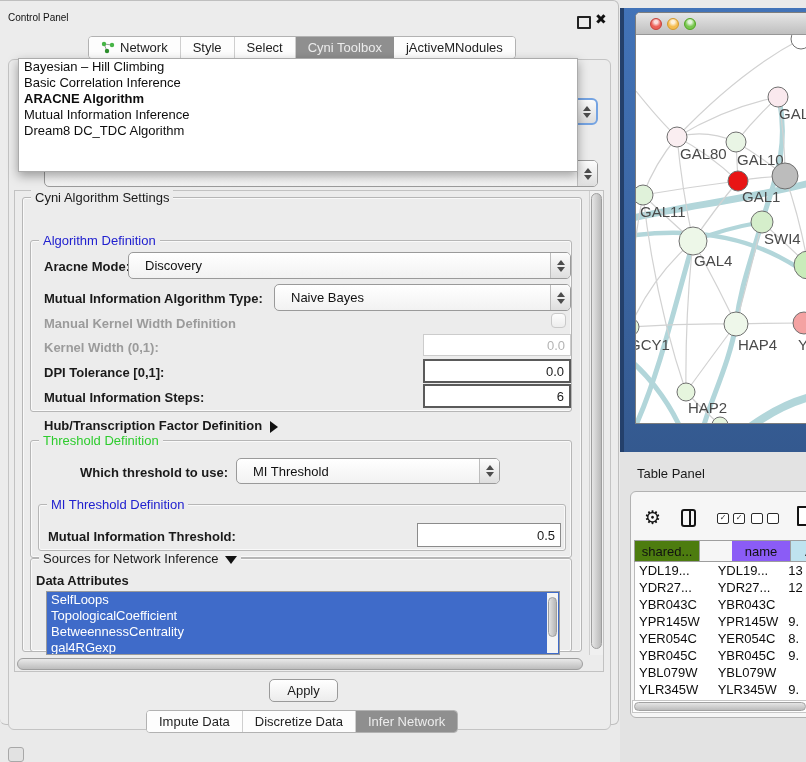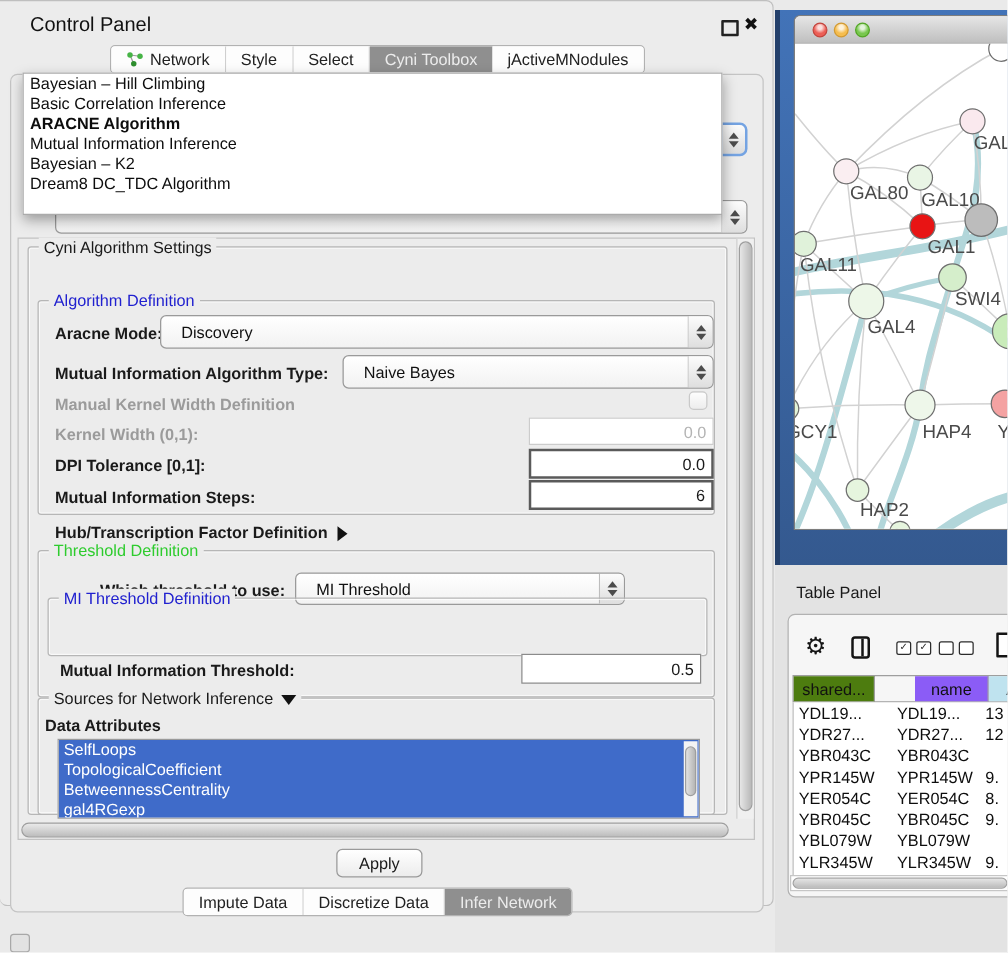--- a/index.html
+++ b/index.html
@@ -3,21 +3,21 @@
 <meta charset="utf-8">
 <style>
   html,body{margin:0;padding:0;}
   .screen{position:relative;width:806px;height:762px;background:#eaeaea;overflow:hidden;
     font-family:"Liberation Sans","DejaVu Sans",sans-serif;font-size:13px;color:#1a1a1a;}
   .abs{position:absolute;}
 
   
   .cpanel{left:0;top:8;width:619px;height:725px;background:#ececec;border:1px solid #bfbfbf;
     border-left:none;border-radius:0 6px 6px 6px;box-sizing:border-box;}
-  .cp-title{left:24px;top:12px;font-size:16px;color:#111;}
+  .cp-title{left:8px;top:12px;font-size:10px;color:#111;}
   .float-ico{left:577px;top:16px;width:10px;height:9px;border:2px solid #222;border-radius:1px;}
   .close-ico{left:595px;top:11px;font-size:14px;font-weight:bold;color:#111;}
 
   .tabbar{display:flex;align-items:stretch;background:#fdfdfd;border:1px solid #b2b2b2;
     border-radius:4px;height:21px;overflow:hidden;}
   .tab{display:flex;align-items:center;padding:0 12px;font-size:13px;color:#222;
     border-right:1px solid #cfcfcf;background:#fdfdfd;white-space:nowrap;}
   .tab:last-child{border-right:none;}
   .tab.sel{background:#8f8f8f;color:#ececec;border-right:none;}
   .topTabs{left:88px;top:36px;}
@@ -173,21 +173,20 @@
       <div class="ad"></div>
     </div>
   </div>
 
   <div class="abs popup">
     <div id="popItems">
         <div class="pop-item">Bayesian – Hill Climbing</div>
         <div class="pop-item">Basic Correlation Inference</div>
         <div class="pop-item hl">ARACNE Algorithm</div>
         <div class="pop-item">Mutual Information Inference</div>
-        <div class="pop-item">Bayesian – K2</div>
         <div class="pop-item">Dream8 DC_TDC Algorithm</div>
       </div>
   </div>
 
   <div class="abs scrollpane"></div>
   <div class="abs vsb">
       <div class="thumb"></div>
     </div>
   <div class="abs hsb">
       <div class="thumb"></div>
@@ -240,21 +239,21 @@
   </div>
   <div class="lbl abs" style="left:80px;top:465px;">Which threshold to use:</div>
   <div class="abs combo" style="left:236px;top:458px;width:264px;height:26px;">
     <div class="ctext">MI Threshold</div>
     <div class="stepper">
         <div class="au"></div>
         <div class="ad"></div>
       </div>
   </div>
 
-  <div class="abs group" style="left:38px;top:478px;width:528px;height:47px;">
+  <div class="abs group" style="left:38px;top:504px;width:528px;height:47px;">
     <span class="gtitle" style="color:#2121cf;">MI Threshold Definition</span>
   </div>
   <div class="lbl abs" style="left:48px;top:529px;">Mutual Information Threshold:</div>
   <div class="field f-mid" style="left:417px;top:523px;width:144px;height:24px;">0.5</div>
 
   <div class="abs group" style="left:30px;top:558px;width:542px;height:94px;">
     <span class="gtitle">
       <span>Sources for Network Inference</span><span class="tri-d"></span>
     </span>
   </div>

